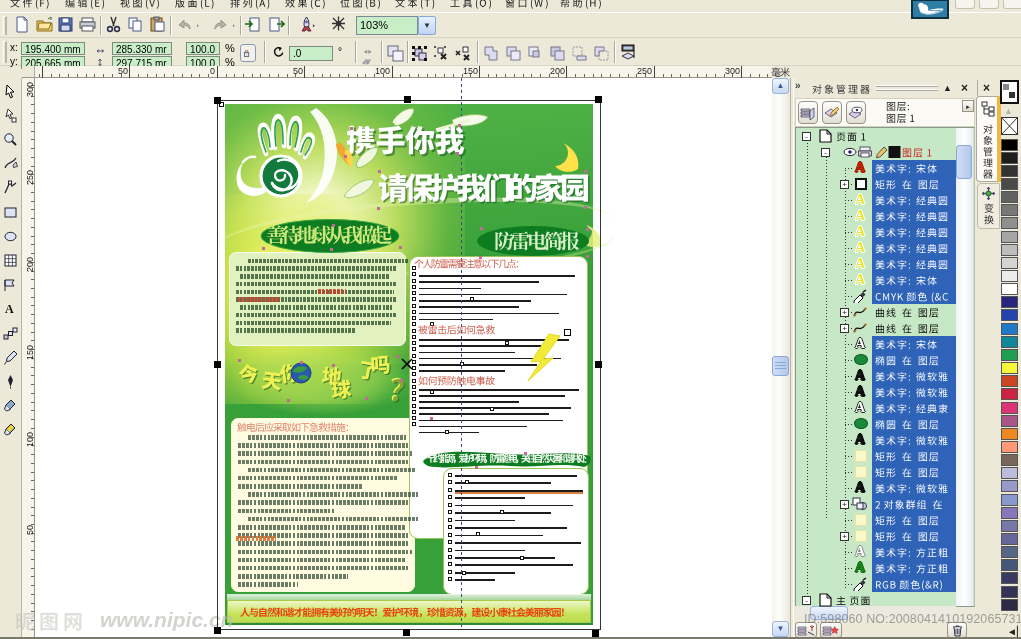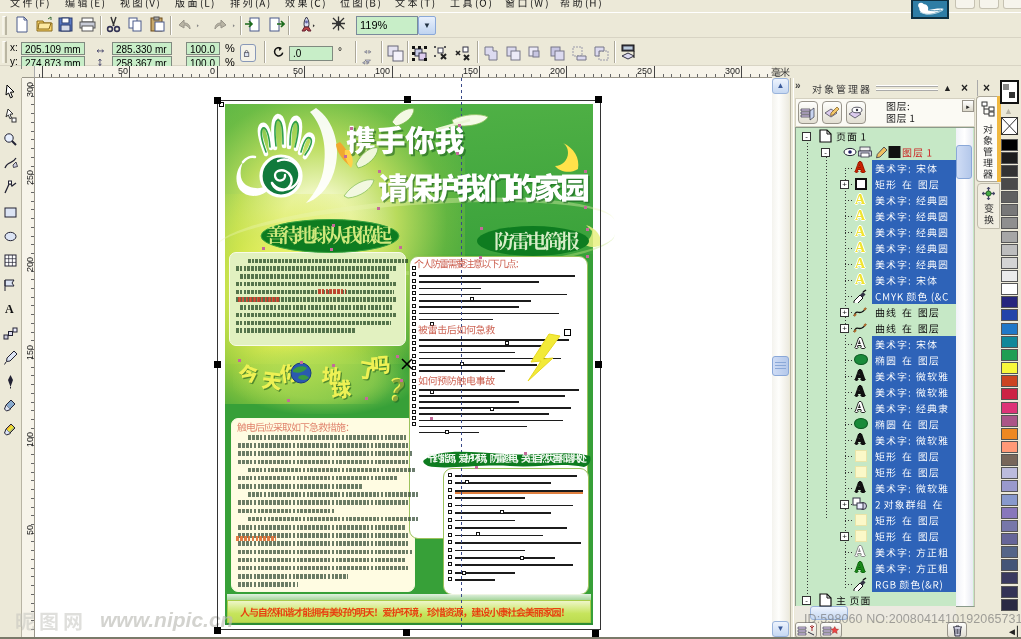--- a/index.html
+++ b/index.html
@@ -86,36 +86,36 @@
       <circle cx="8.5" cy="6" r="1.4" fill="#66a"></circle>
       <path d="M6.5 11 L4 15h3l1.5-2L10 15h3l-2.5-4z" fill="#b44" stroke="#623"></path>
     </svg></div>
 <div class="abs" style="left:312px;top:18px;width:8px;height:12px"><svg width="8" height="12" viewBox="0 0 17 17">
       <path d="M2 5l4 3-4 3z" fill="#333"></path>
     </svg></div>
 <div class="abs" style="left:330px;top:15px;width:17px;height:17px"><svg width="17" height="17" viewBox="0 0 17 17">
       <path d="M3 3 L14 14 M14 3 L3 14 M8.5 1.5 V15.5 M2 8.5 H15" stroke="#333" stroke-width="1.3"></path>
       <circle cx="8.5" cy="8.5" r="2.2" fill="none" stroke="#333"></circle>
     </svg></div>
-<div class="fld" style="left:356px;top:16px;width:62px;height:19px;font-size:11px;padding-top:3px;border-color:#7a8a9a">119%</div>
+<div class="fld" style="left:356px;top:16px;width:62px;height:19px;font-size:11px;padding-top:3px;border-color:#7a8a9a">103%</div>
 <div class="abs" style="left:418px;top:16px;width:18px;height:19px;background:linear-gradient(#e8f0fc,#c0d4f0);border:1px solid #8aa8d8;border-radius:2px;text-align:center;font-size:8px;color:#234;line-height:17px">▼</div>
 <div class="abs" style="left:0;top:38px;width:1021px;height:28px;background:#ece9d8;border-bottom:1px solid #d8d4c4"></div>
 <div class="grip" style="left:2px;top:41px;height:22px"></div>
 <div class="abs" style="left:10px;top:42px;font-size:10px;color:#000">x:</div>
 <div class="abs" style="left:10px;top:56px;font-size:10px;color:#000">y:</div>
-<div class="fld" style="left:21px;top:42px;width:64px;height:13px">205.109 mm</div>
-<div class="fld" style="left:21px;top:56px;width:64px;height:13px">274.873 mm</div>
+<div class="fld" style="left:21px;top:42px;width:64px;height:13px">195.400 mm</div>
+<div class="fld" style="left:21px;top:56px;width:64px;height:13px">205.665 mm</div>
 <div class="abs" style="left:95px;top:44px;width:13px;height:10px"><svg width="13" height="10" viewBox="0 0 17 17">
       <path d="M1 5h11M1 5l3-2.5M1 5l3 2.5M12 5l-3-2.5M12 5l-3 2.5" stroke="#225" stroke-width="1.2" fill="none"></path>
     </svg></div>
 <div class="abs" style="left:97px;top:56px;width:10px;height:13px"><svg width="10" height="13" viewBox="0 0 17 17">
       <path d="M5 1v11M5 1L2.5 4M5 1l2.5 3M5 12l-2.5-3M5 12l2.5-3" stroke="#225" stroke-width="1.2" fill="none"></path>
     </svg></div>
 <div class="fld" style="left:112px;top:42px;width:60px;height:13px">285.330 mr</div>
-<div class="fld" style="left:112px;top:56px;width:60px;height:13px">258.367 mr</div>
+<div class="fld" style="left:112px;top:56px;width:60px;height:13px">297.715 mr</div>
 <div class="fld" style="left:186px;top:42px;width:34px;height:13px">100.0</div>
 <div class="fld" style="left:186px;top:56px;width:34px;height:13px">100.0</div>
 <div class="abs" style="left:225px;top:42px;font-size:11px;color:#000">%</div>
 <div class="abs" style="left:225px;top:56px;font-size:11px;color:#000">%</div>
 <div class="abs" style="left:240px;top:44px;width:16px;height:18px;background:#f4f2e8;border:1px solid #8898b8;border-radius:3px"></div>
 <div class="abs" style="left:243px;top:47px;width:11px;height:12px"><svg width="11" height="12" viewBox="0 0 17 17">
       <rect x="2" y="5" width="7" height="6" fill="#dce4f2" stroke="#334"></rect>
       <path d="M3.5 5V3.5a2 2 0 014 0V5" fill="none" stroke="#334"></path>
     </svg></div>
 <div class="sep" style="left:264px;top:41px;height:22px"></div>

